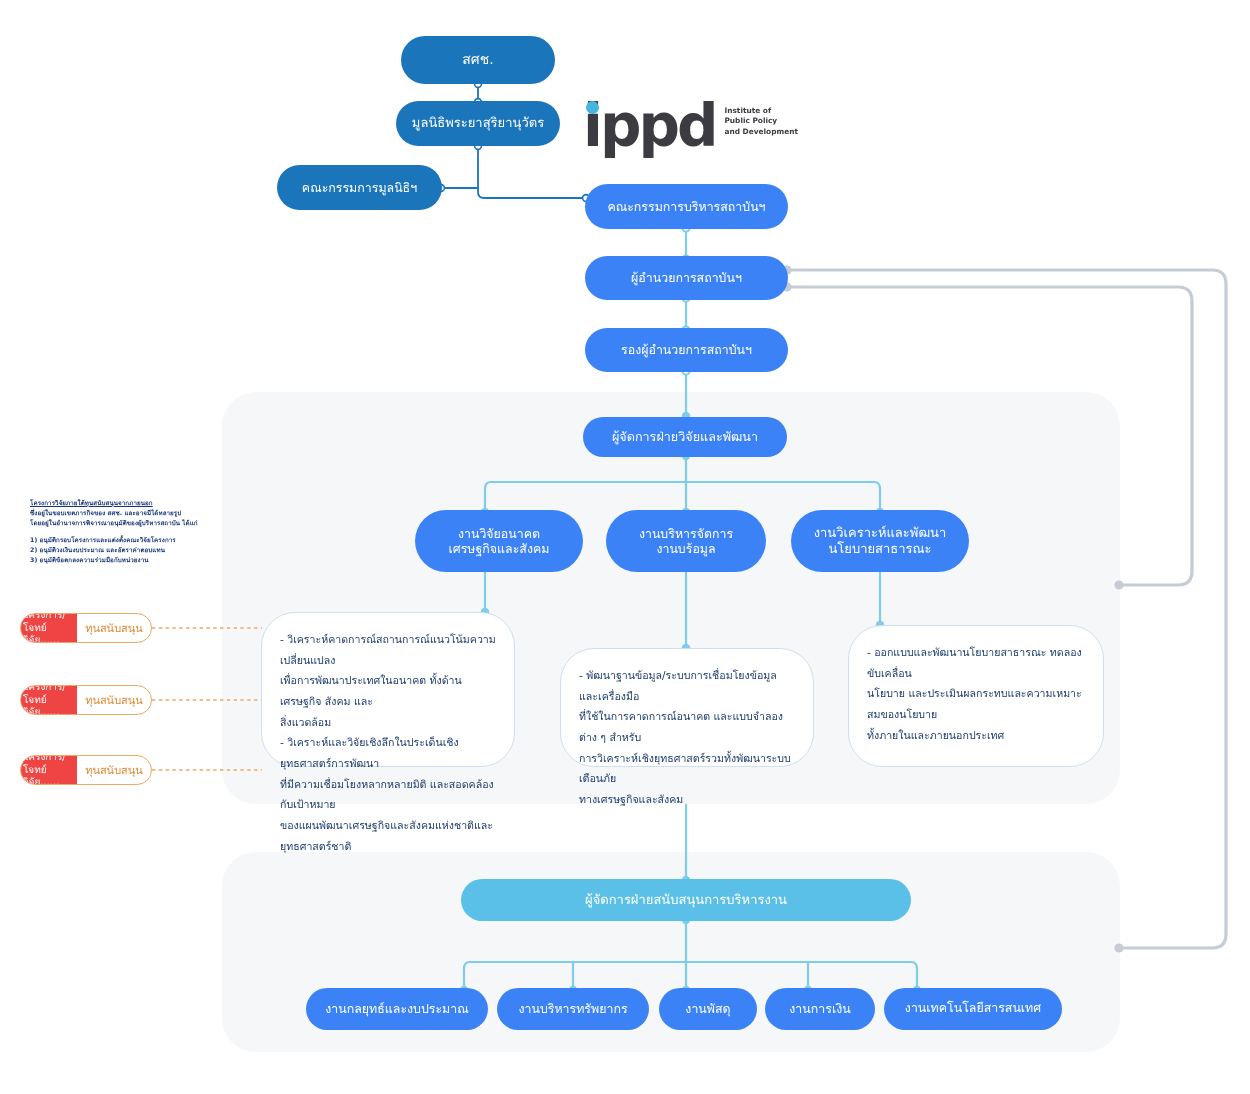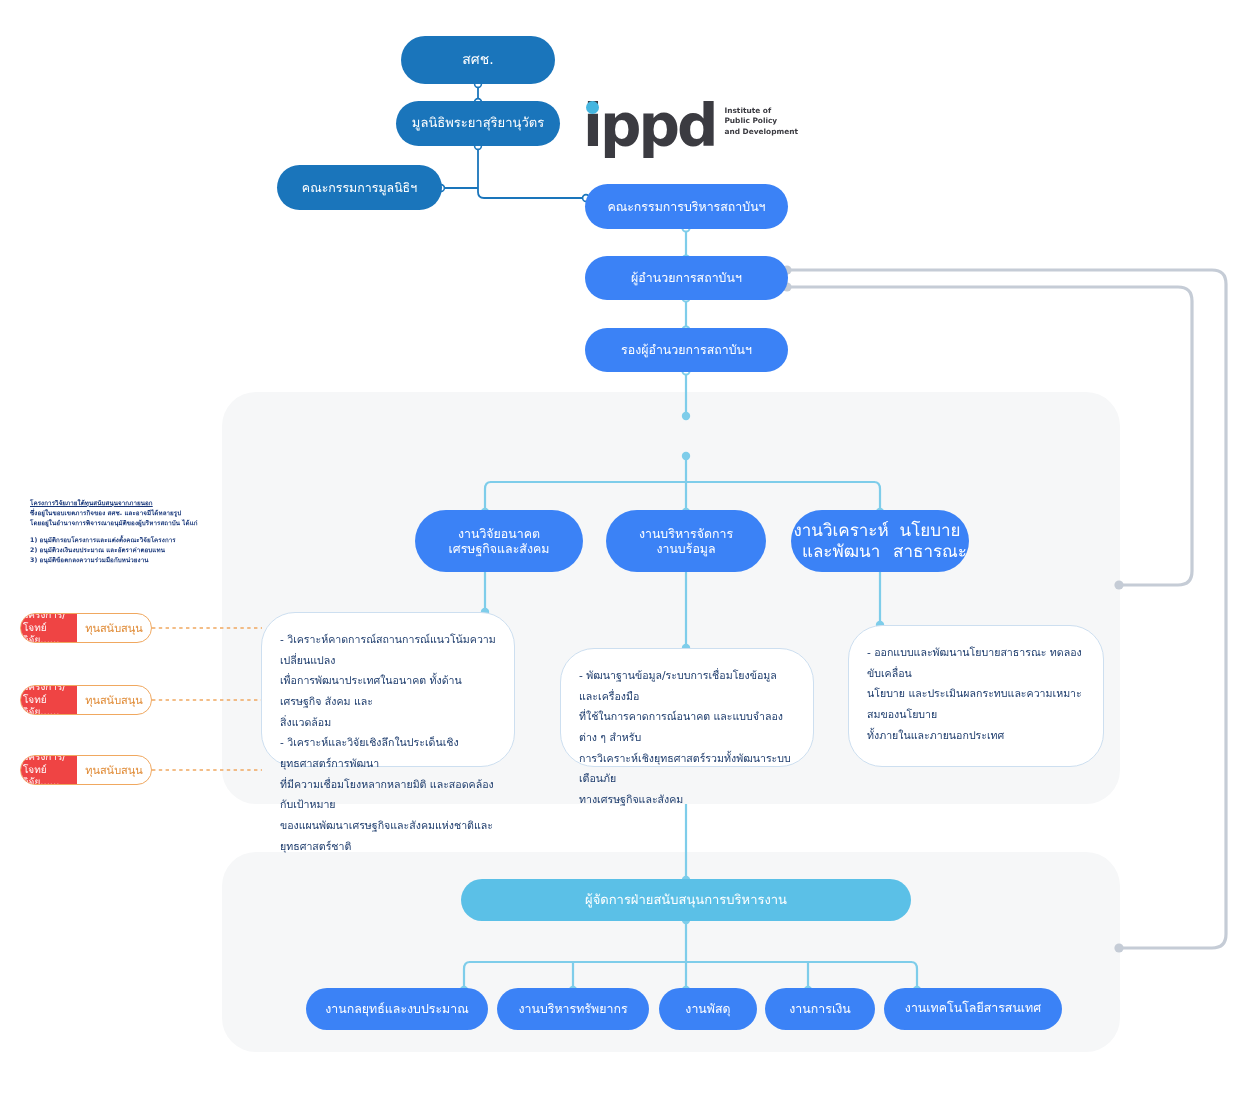--- a/index.html
+++ b/index.html
@@ -129,30 +129,31 @@
     </div>
   </div>
 
   <div class="node navy" style="left:401px;top:36px;width:154px;height:48px;font-size:14px;">สศช.</div>
   <div class="node navy" style="left:396px;top:101px;width:164px;height:45px;font-size:13px;">มูลนิธิพระยาสุริยานุวัตร</div>
   <div class="node navy" style="left:277px;top:165px;width:165px;height:45px;font-size:12.4px;">คณะกรรมการมูลนิธิฯ</div>
 
   <div class="node sky" style="left:585px;top:184px;width:203px;height:45px;font-size:12.4px;">คณะกรรมการบริหารสถาบันฯ</div>
   <div class="node sky" style="left:585px;top:256px;width:203px;height:44px;font-size:12.4px;">ผู้อำนวยการสถาบันฯ</div>
   <div class="node sky" style="left:585px;top:328px;width:203px;height:44px;font-size:12.4px;">รองผู้อำนวยการสถาบันฯ</div>
+  <div class="node sky" style="left:583px;top:417px;width:204px;height:40px;font-size:12.6px;">ผู้จัดการฝ่ายวิจัยและพัฒนา</div>
 
   <div class="node sky" style="left:415px;top:510px;width:168px;height:62px;font-size:12.4px;flex-direction:column;">
     <span>งานวิจัยอนาคต</span>
     <span>เศรษฐกิจและสังคม</span>
   </div>
   <div class="node sky" style="left:606px;top:510px;width:160px;height:62px;font-size:12.4px;flex-direction:column;">
     <span>งานบริหารจัดการ</span>
     <span>งานบร้อมูล</span>
   </div>
-  <div class="node sky" style="left:791px;top:510px;width:178px;height:62px;font-size:17px;flex-direction:row;">
+  <div class="node sky" style="left:791px;top:510px;width:178px;height:62px;font-size:13px;flex-direction:column;">
     <span>งานวิเคราะห์และพัฒนา</span>
     <span>นโยบายสาธารณะ</span>
   </div>
 
   <div class="txtbox" style="left:261px;top:612px;width:254px;height:155px;">
     <div>- วิเคราะห์คาดการณ์สถานการณ์แนวโน้มความเปลี่ยนแปลง</div>
     <div>เพื่อการพัฒนาประเทศในอนาคต ทั้งด้านเศรษฐกิจ สังคม และ</div>
     <div>สิ่งแวดล้อม</div>
     <div>- วิเคราะห์และวิจัยเชิงลึกในประเด็นเชิงยุทธศาสตร์การพัฒนา</div>
     <div>ที่มีความเชื่อมโยงหลากหลายมิติ และสอดคล้องกับเป้าหมาย</div>

